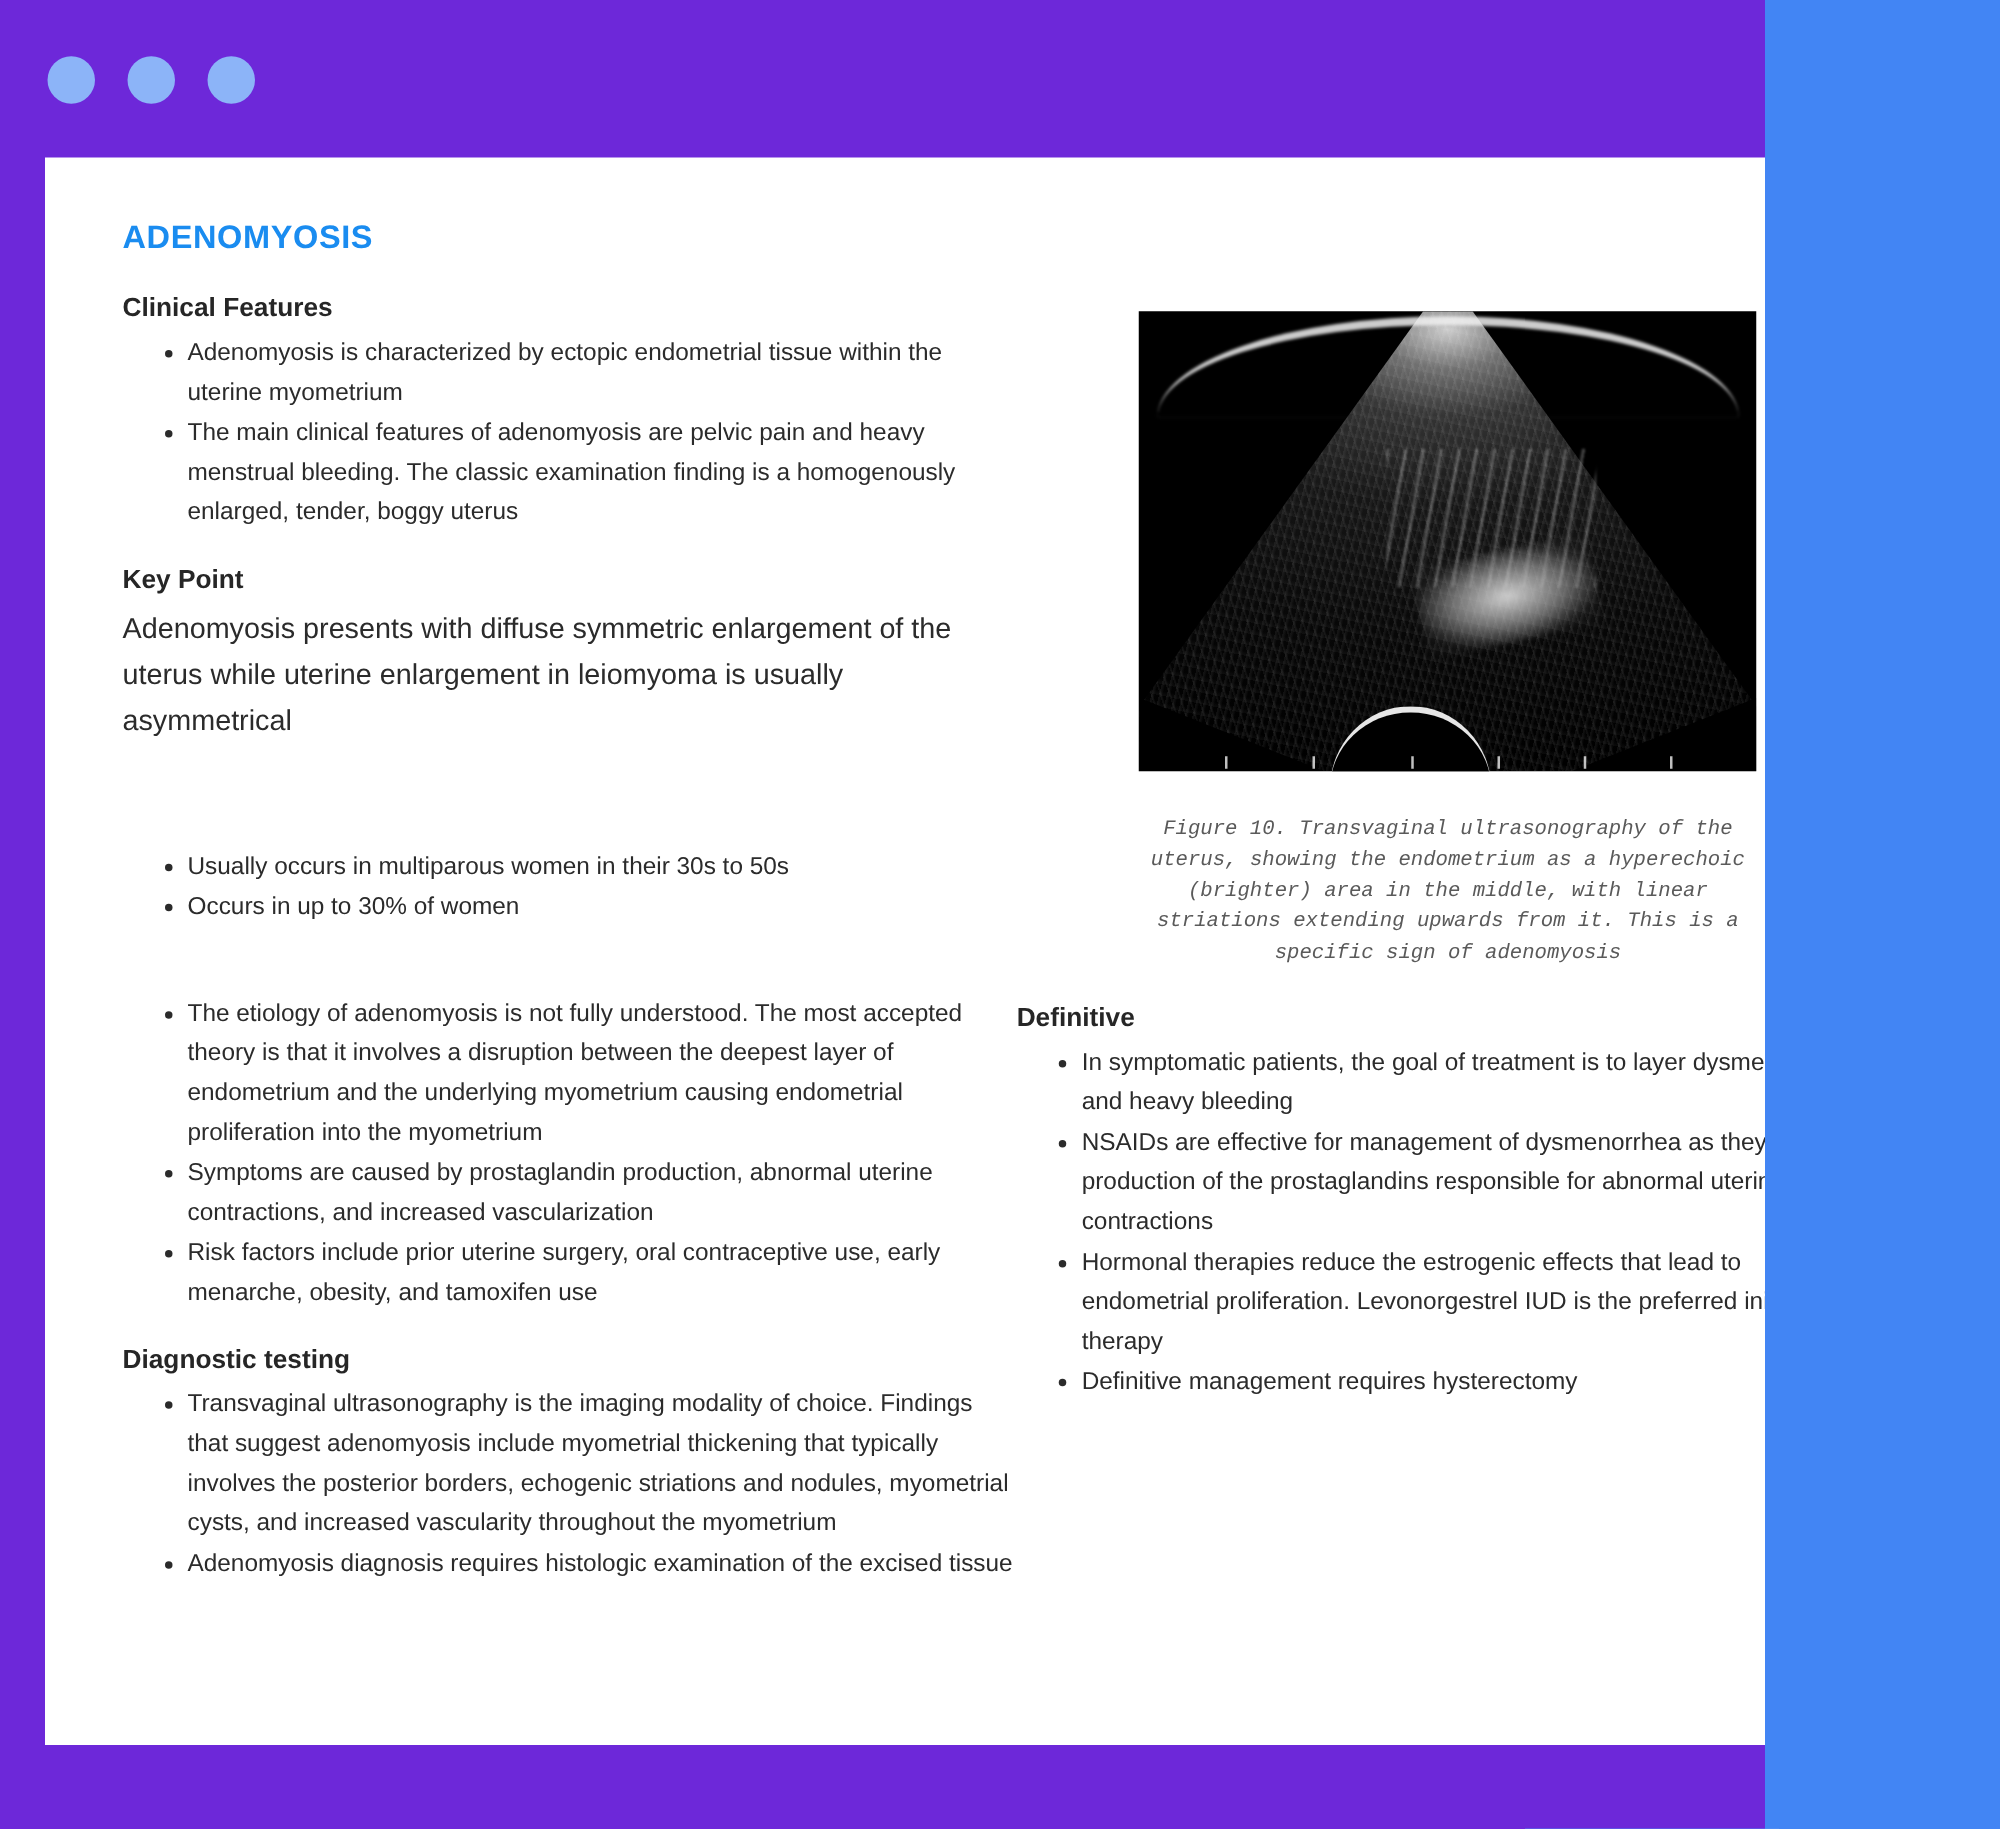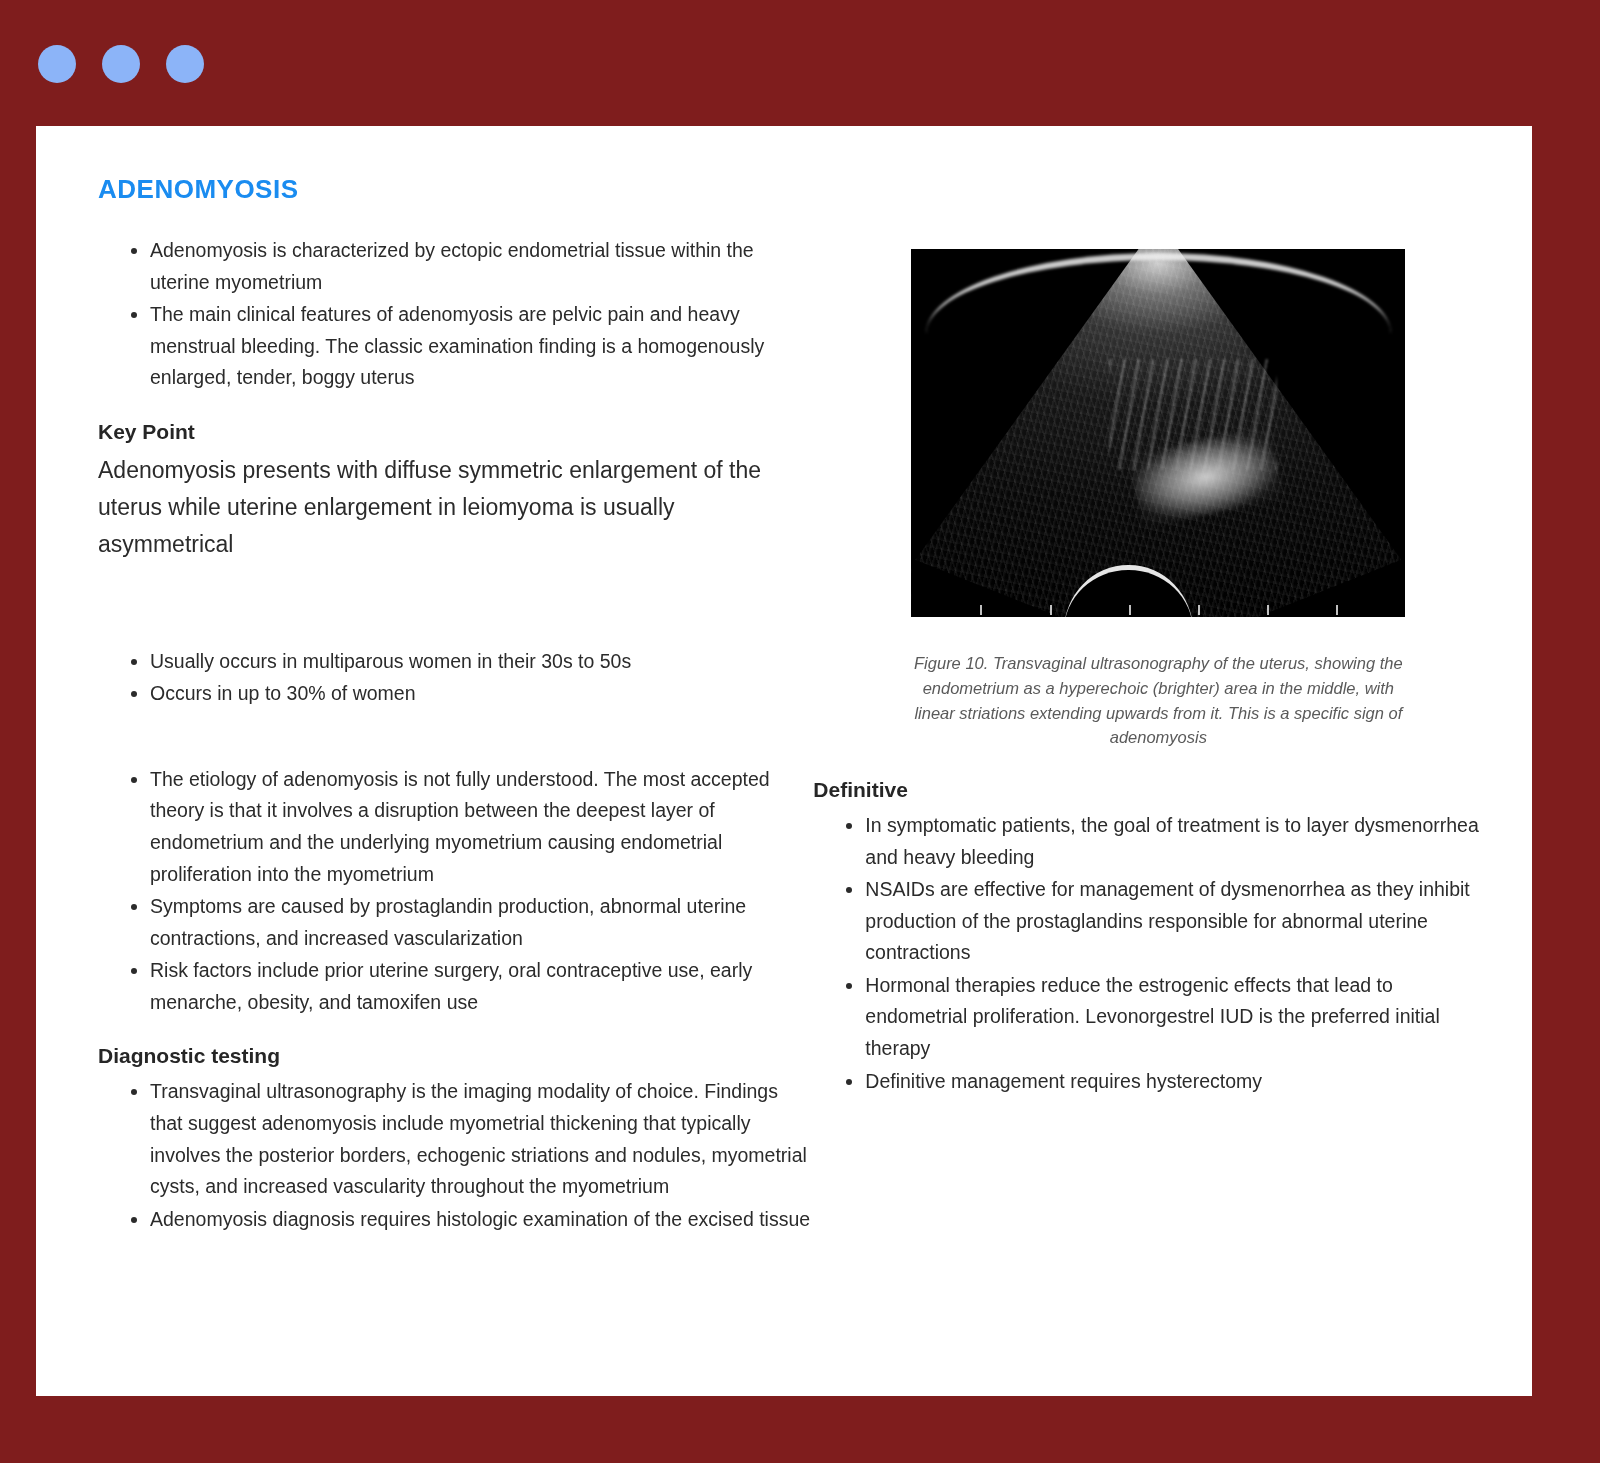--- a/index.html
+++ b/index.html
@@ -6,23 +6,23 @@
   html, body {
     margin: 0;
     padding: 0;
     width: 1600px;
     height: 1463px;
     background: #4285f4;
     font-family: "Liberation Sans", sans-serif;
   }
   #window {
     position: relative;
-    width: 1600px;
+    width: 1412px;
     height: 1463px;
-    background: #7f1d1d;
+    background: #6d28d9;
     overflow: hidden;
   }
   #titlebar {
     height: 128px;
     display: flex;
     align-items: center;
     padding-left: 38px;
     gap: 26px;
   }
   .dot {
@@ -152,21 +152,21 @@
   .us-dark-corner-r { right: 0; clip-path: polygon(100% 0, 100% 100%, 0 100%); }
   .us-tick {
     position: absolute;
     bottom: 2px;
     width: 2px;
     height: 10px;
     background: rgba(255,255,255,0.75);
   }
   #figure-caption {
     margin-top: 34px;
-    font-family: Liberation Sans, sans-serif;
+    font-family: Liberation Mono, monospace;
     font-style: italic;
     font-size: 16.5px;
     line-height: 1.5;
     color: #5a5a5a;
     text-align: center;
   }
   #treatment-block { margin-top: 28px; }
 </style>
 </head>
 <body>
@@ -180,20 +180,21 @@
   </div>
 
   <div id="page">
 
     <h1 id="page-title">ADENOMYOSIS</h1>
 
     <div class="columns">
 
       <div class="col-left">
 
+        <h3 class="sec">Clinical Features</h3>
         <ul class="bullets">
           <li>Adenomyosis is characterized by ectopic endometrial tissue within the uterine myometrium</li>
           <li>The main clinical features of adenomyosis are pelvic pain and heavy menstrual bleeding. The classic examination finding is a homogenously enlarged, tender, boggy uterus</li>
         </ul>
 
         <h3 class="sec">Key Point</h3>
         <p class="para">Adenomyosis presents with diffuse symmetric enlargement of the uterus while uterine enlargement in leiomyoma is usually asymmetrical</p>
 
         <div class="spacer-lg"></div>
 

